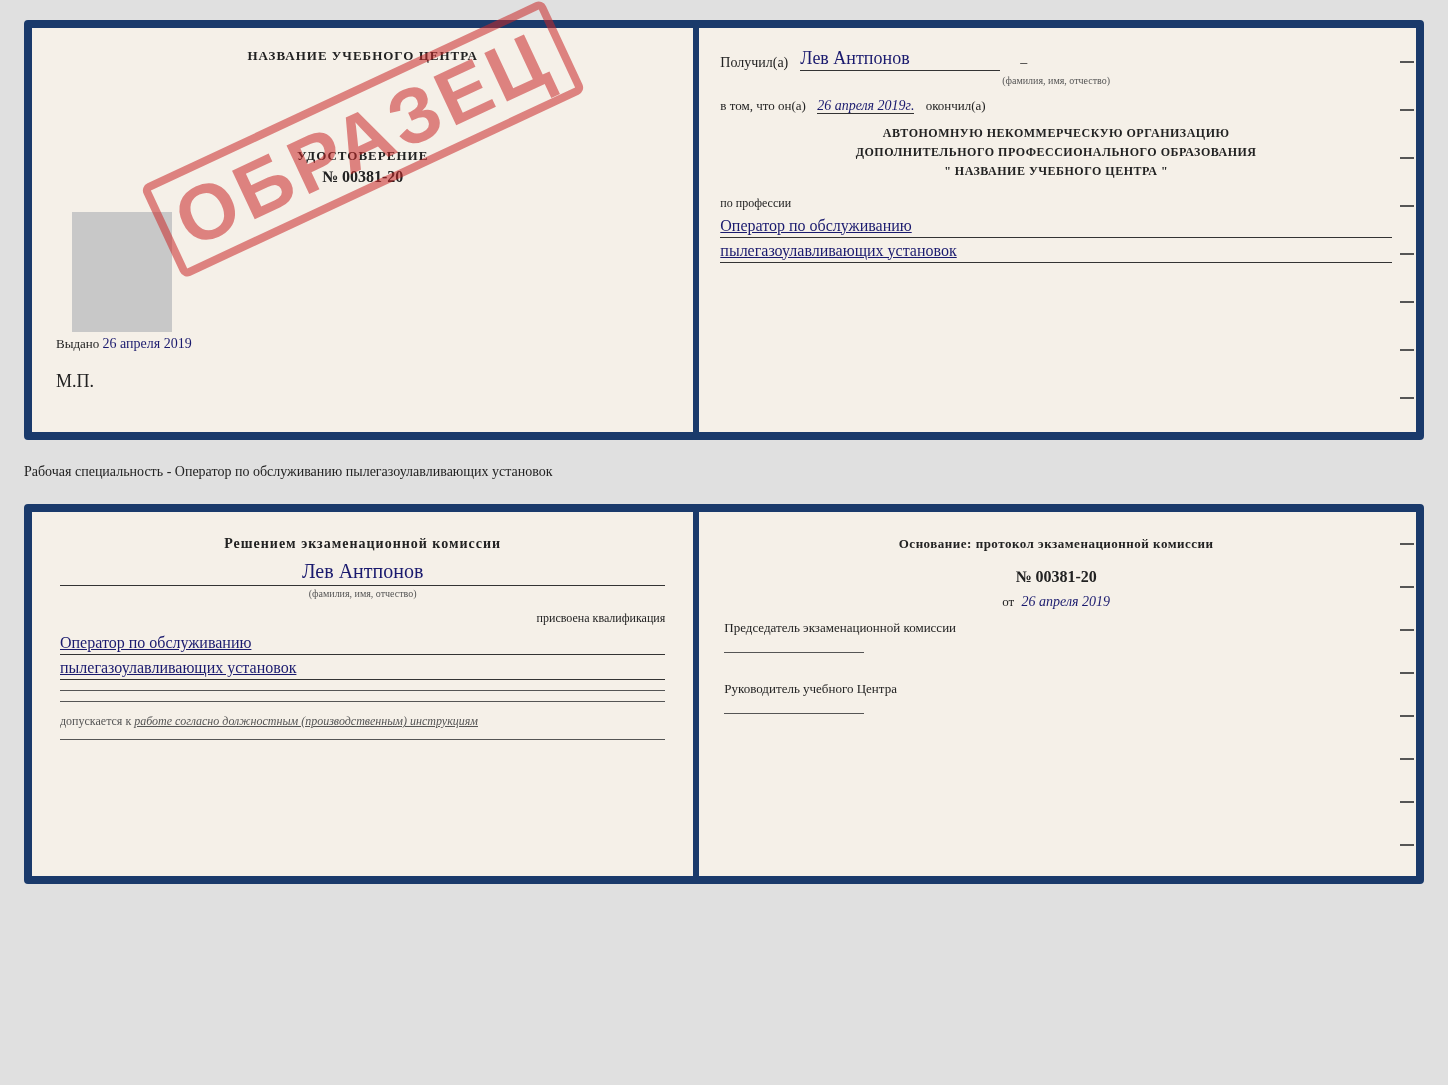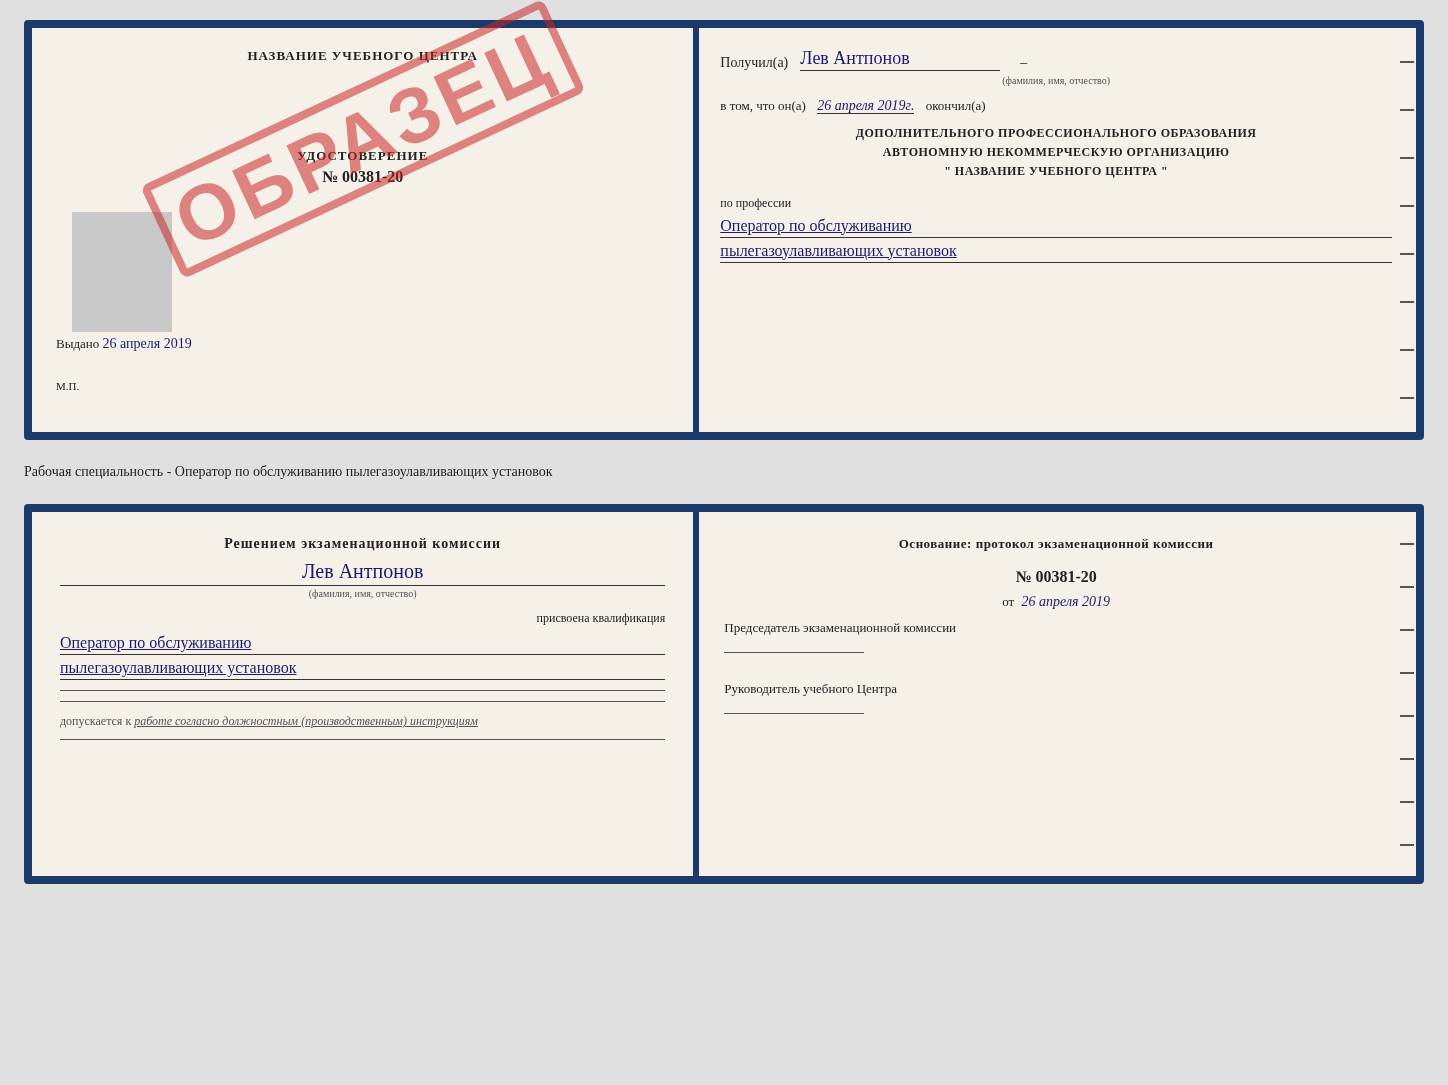--- a/index.html
+++ b/index.html
@@ -142,21 +142,21 @@
     .vydano-line span.handwritten {
       font-family: 'Segoe Script', 'Comic Sans MS', cursive;
       font-size: 14px;
       color: #1a1a6e;
     }
 
     .mp-line {
       position: absolute;
       bottom: 40px;
       left: 24px;
-      font-size: 11px;
+      font-size: 18px;
       color: #222;
     }
 
     
     .poluchil-line {
       display: flex;
       align-items: flex-end;
       gap: 12px;
       font-size: 14px;
       color: #222;
@@ -437,22 +437,22 @@
       </div>
       <div class="fio-sub">(фамилия, имя, отчество)</div>
 
       <div class="vtom-line">
         <span>в том, что он(а)</span>
         <span class="handwritten-date" style="font-family:'Segoe Script','Comic Sans MS',cursive;font-size:14px;color:#1a1a6e;font-style:italic;border-bottom:1px solid #333;margin:0 8px;">26 апреля 2019г.</span>
         <span style="font-weight:normal;">окончил(а)</span>
       </div>
 
       <div class="org-block">
+        <div>АВТОНОМНУЮ НЕКОММЕРЧЕСКУЮ ОРГАНИЗАЦИЮ</div>
         <div>ДОПОЛНИТЕЛЬНОГО ПРОФЕССИОНАЛЬНОГО ОБРАЗОВАНИЯ</div>
-        <div>АВТОНОМНУЮ НЕКОММЕРЧЕСКУЮ ОРГАНИЗАЦИЮ</div>
         <div>"   НАЗВАНИЕ УЧЕБНОГО ЦЕНТРА   "</div>
       </div>
 
       <div class="po-professii">по профессии</div>
       <span class="profession-handwritten">Оператор по обслуживанию</span>
       <span class="profession-handwritten">пылегазоулавливающих установок</span>
 
       <div class="side-lines">
         <div class="side-line"></div>
         <div class="side-line"></div>

